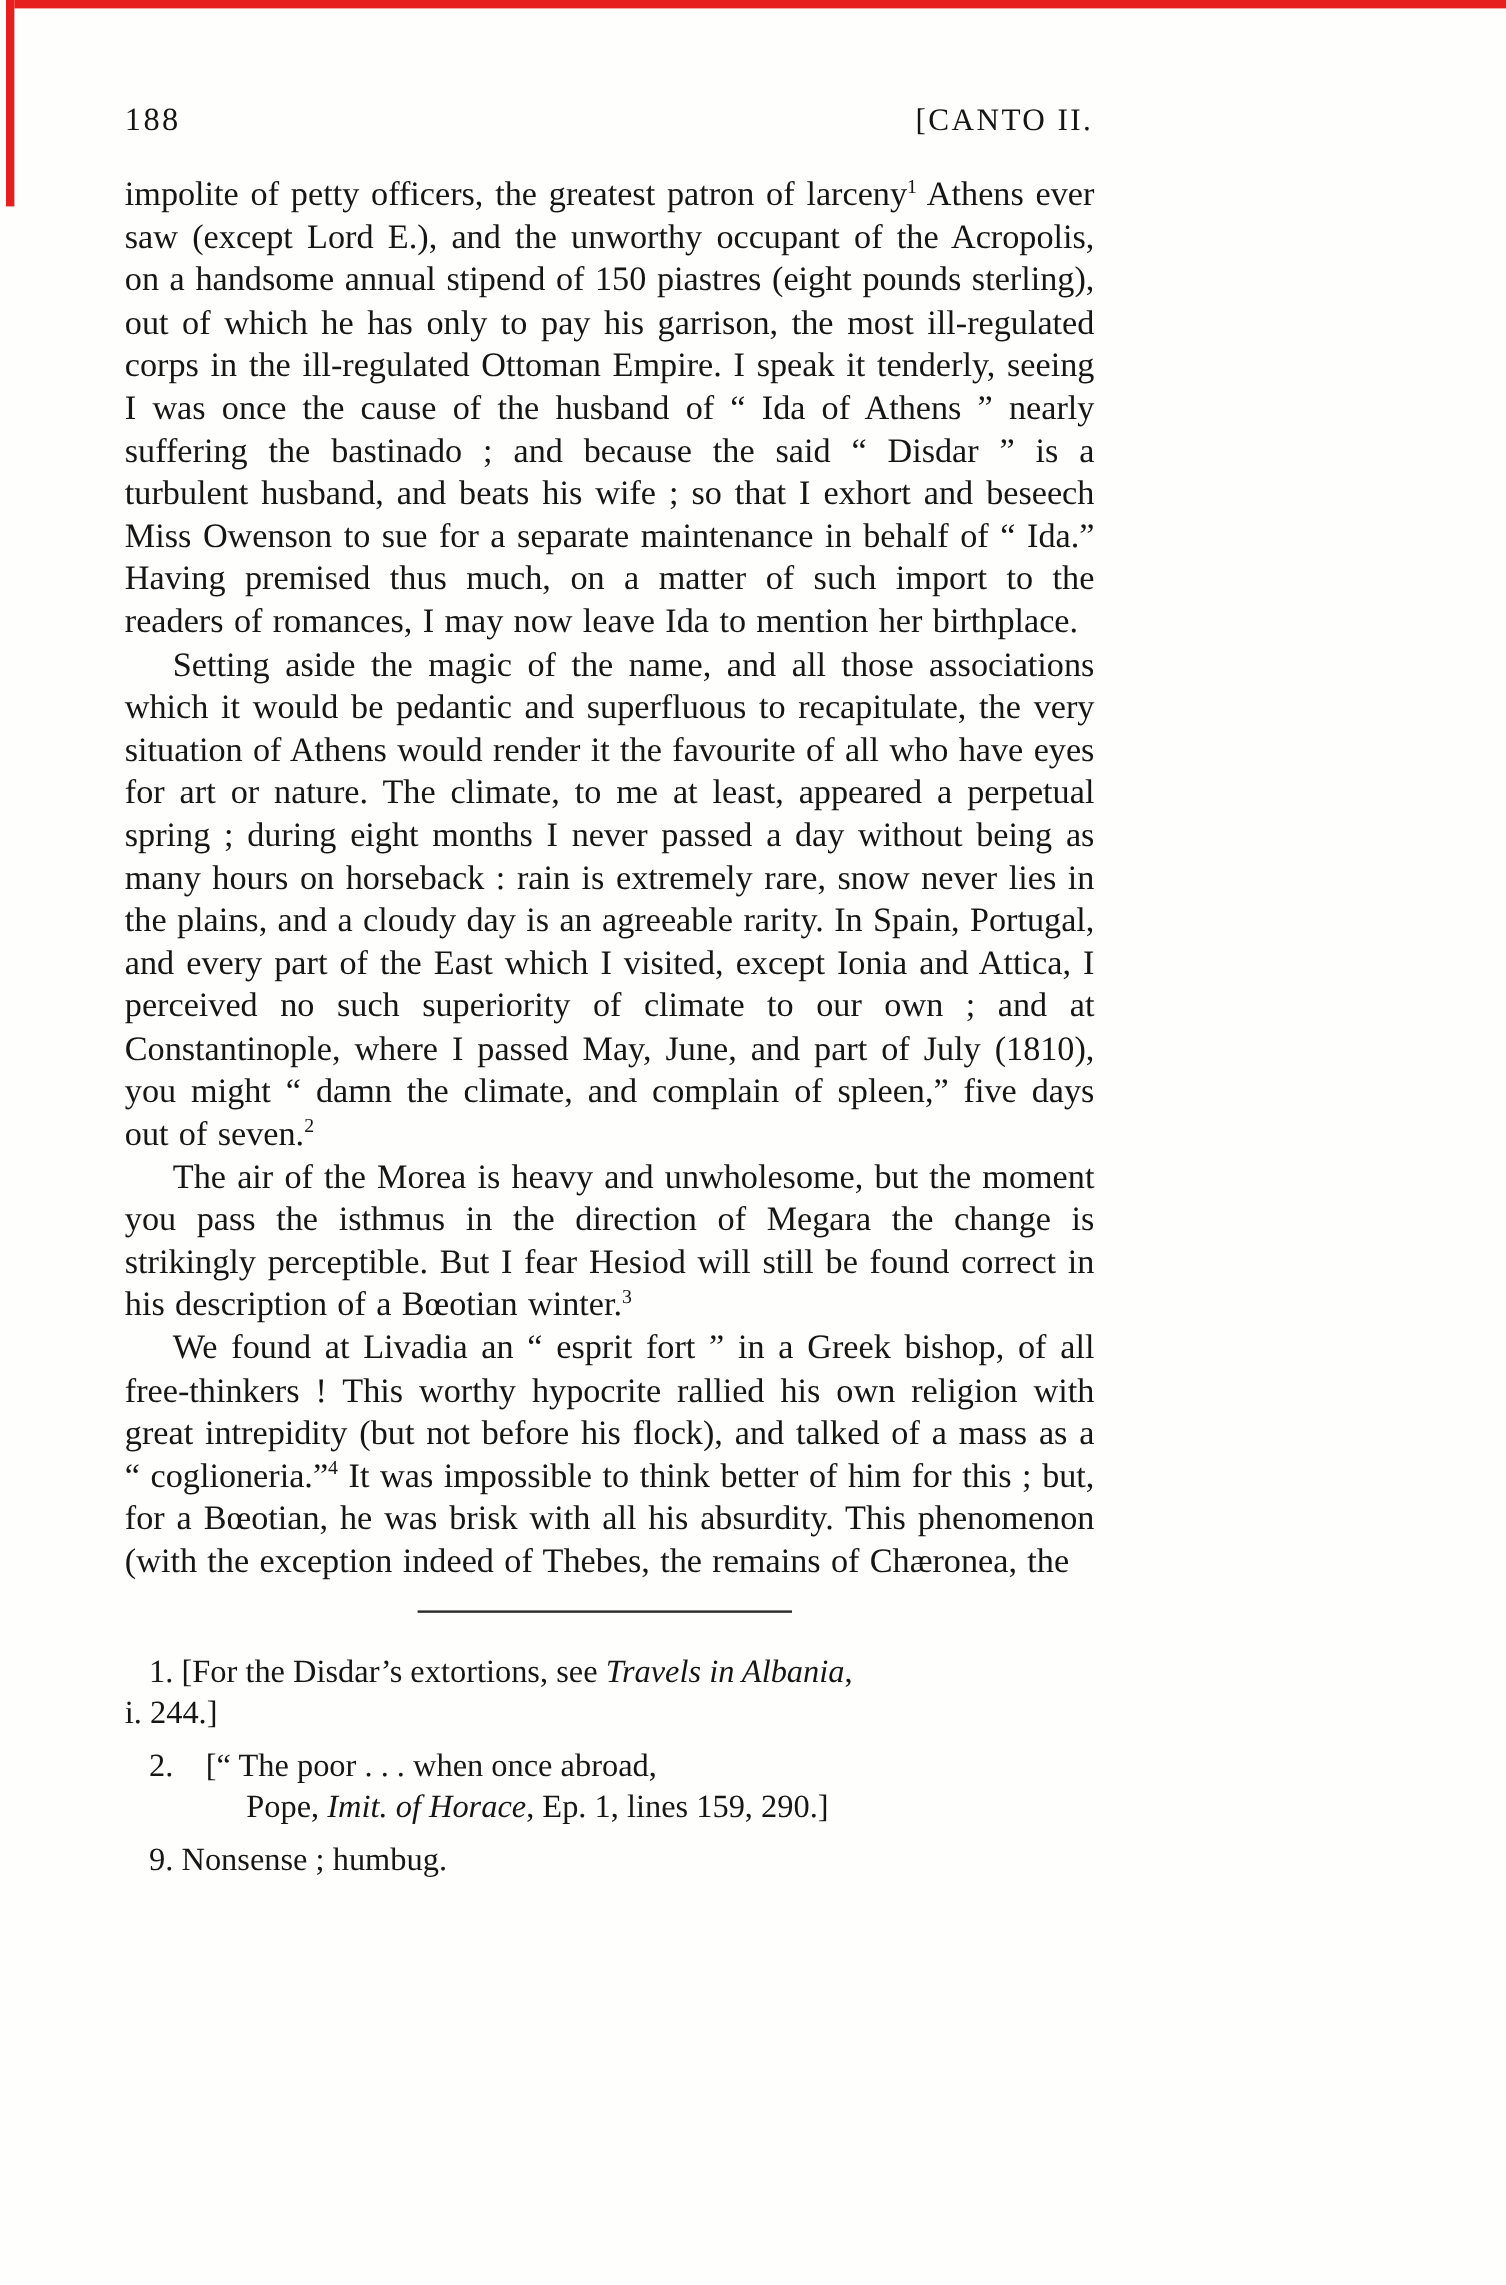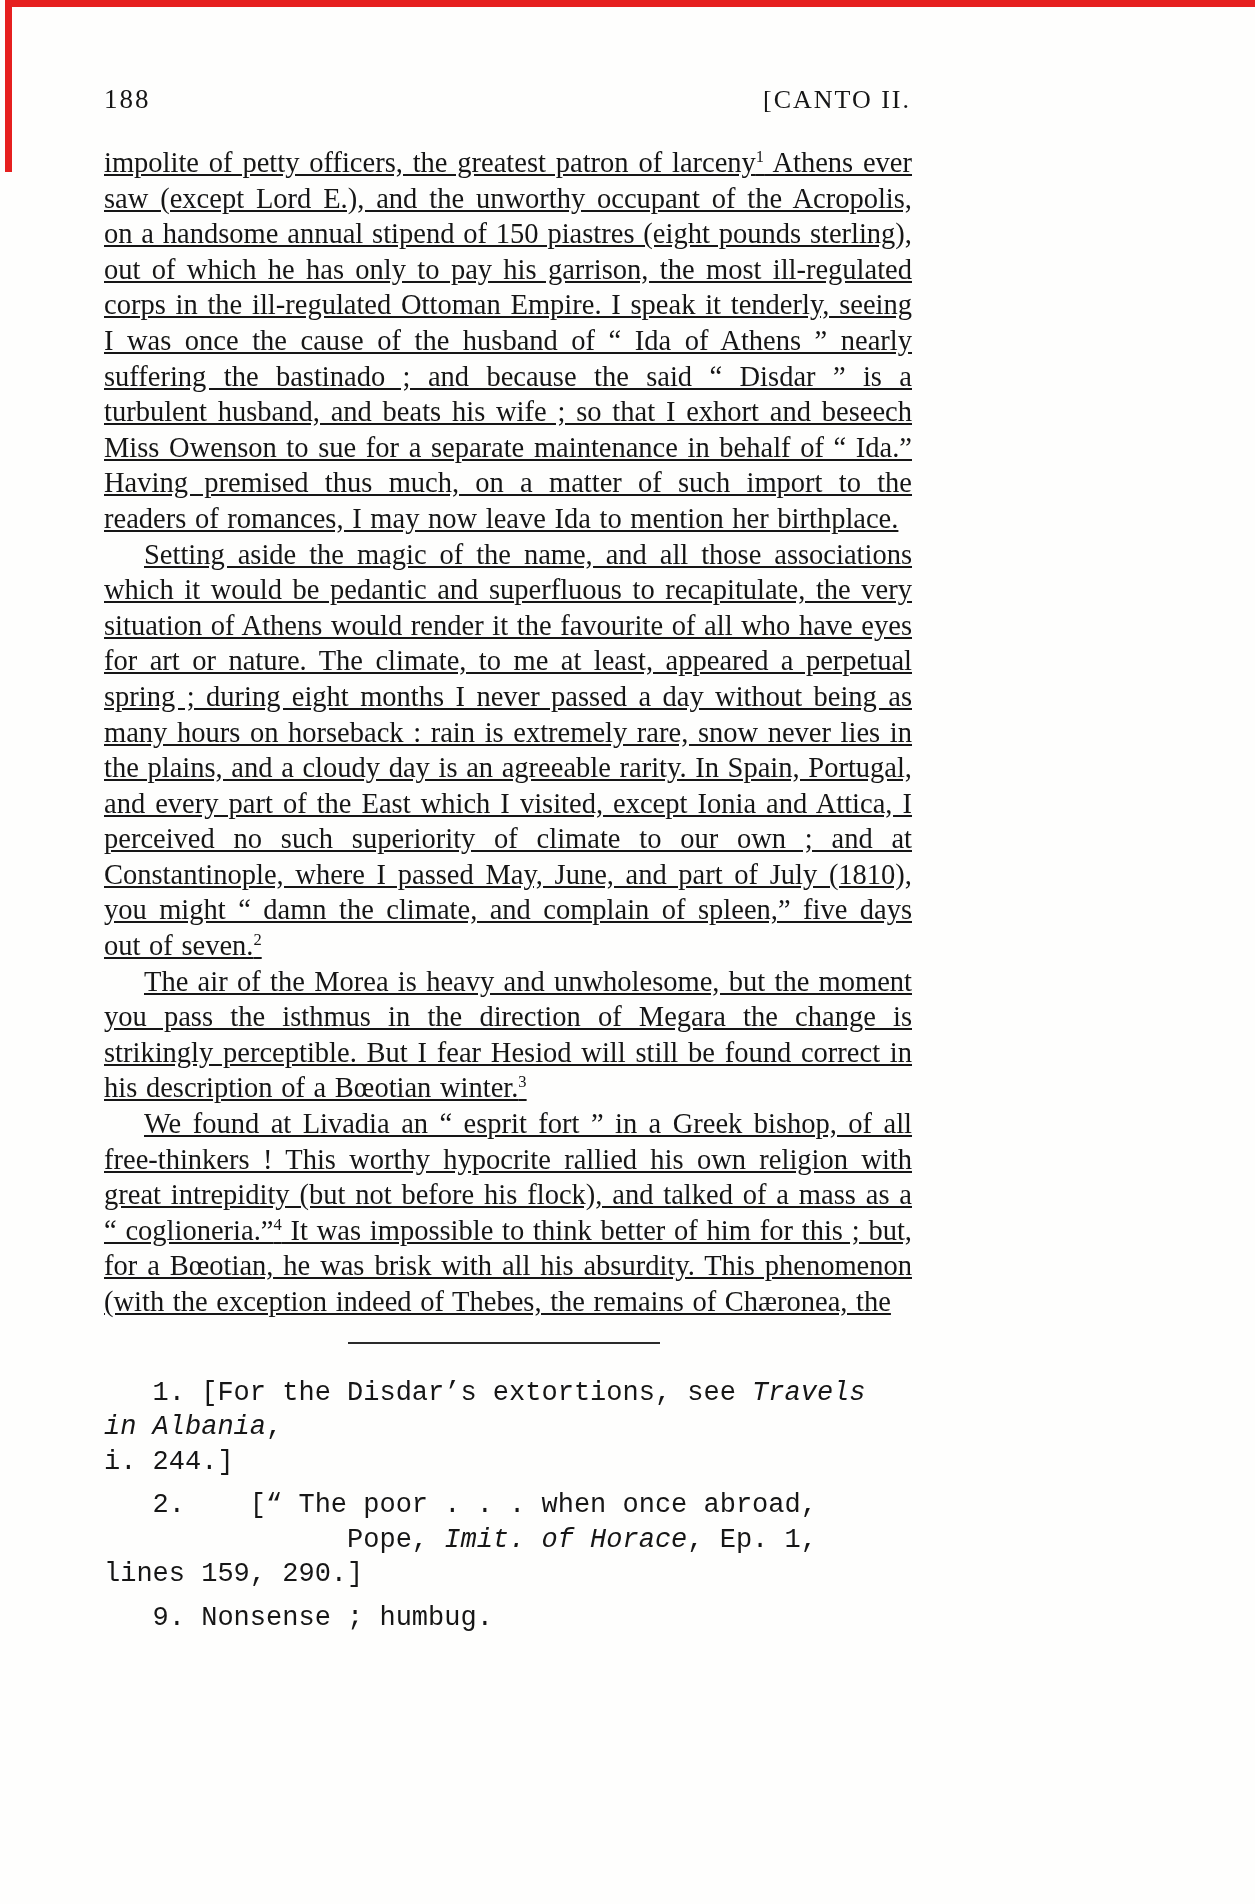--- a/index.html
+++ b/index.html
@@ -51,40 +51,39 @@
     text-align: center;
     min-width: 150px;
   }
   .body-text {
     margin-top: 30px;
     font-size: 28.5px;
     line-height: 35.6px;
     text-align: justify;
     word-spacing: 1.5px;
   }
-  .body-text p { margin: 0; text-decoration: underline; }
+  .body-text p { margin: 0; }
   .body-text p.indent { text-indent: 40px; }
   sup.fnref {
     font-size: 0.58em;
     vertical-align: super;
     line-height: 0;
     letter-spacing: 0;
   }
   .footnote-divider {
     width: 312px;
     margin: 22px auto 0 auto;
     border: 0;
     border-top: 2px solid #2a2a2a;
     margin-left: 244px; 
   }
   .footnotes {
     margin-top: 32px;
     font-size: 27px;
     line-height: 34.5px;
-    font-family: Liberation Mono, monospace;
   }
   .footnote { margin: 0 0 9px 0; }
   .fn-line {
     white-space: pre-wrap;
     margin: 0;
   }
 </style>
 </head>
 <body>
 

